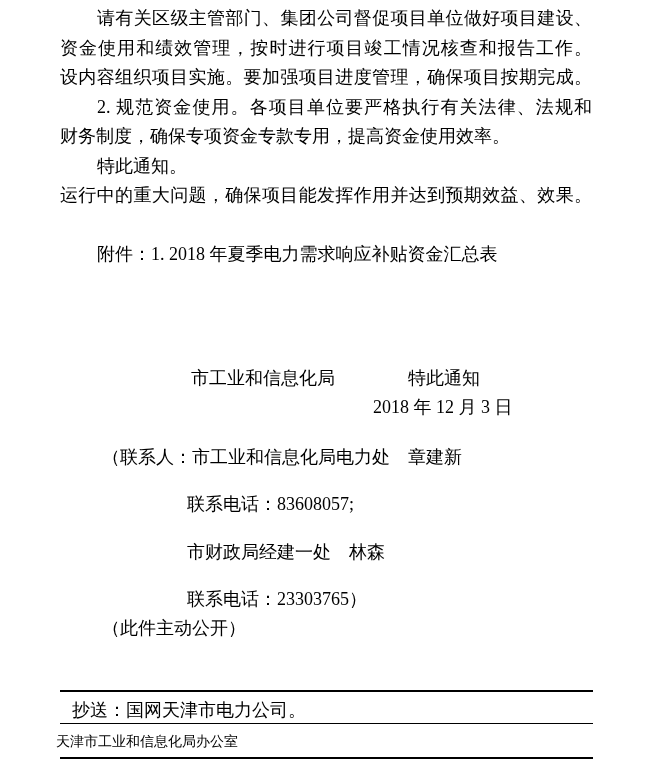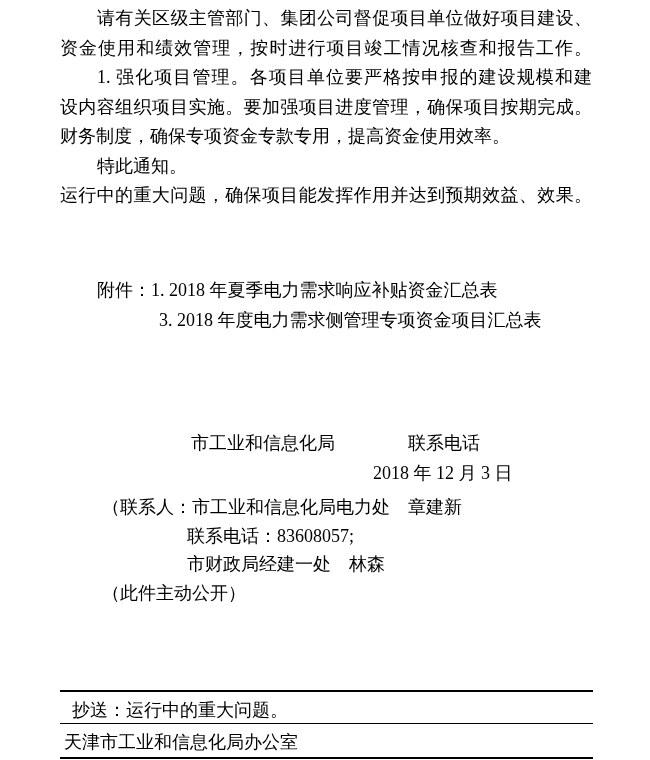--- a/index.html
+++ b/index.html
@@ -21,89 +21,89 @@
     left: 60px; top: 4px;
     width: 532px;
     font-size: 18px;
     line-height: 29.5px;
   }
   .line { white-space: nowrap; }
   .bline { text-align: justify; }
   .bline.full { text-align-last: justify; }
   .indent { text-indent: 37px; }
   .blank { height: 29.5px; }
-  .attach-first { padding-left: 37px; margin-top: 36px; }
+  .attach-first { padding-left: 37px; }
   .attach-sub { padding-left: 99px; }
   .sig-line { position: relative; height: 29.5px; margin-top: 94px; }
   .sig-left { position: absolute; left: 131px; top: 0; }
   .sig-right { position: absolute; left: 348px; top: 0; }
   .date-line { padding-left: 313px; }
   .contact { line-height: 28.5px; }
-  .contact-first { margin-top: 5px; padding-left: 42px; }
-  .contact-inner { padding-left: 127px; }
+  .contact-first { margin-top: 20px; padding-left: 42px; }
+  .contact-inner { padding-left: 127px; margin-top: 19px; }
   .disclosure { padding-left: 42px; }
   
   .rule {
     position: absolute;
     left: 60px; width: 533px;
     background: #000000;
   }
   .rule-thick { height: 2px; }
   .rule-thin { height: 1px; }
   .rule-1 { top: 690px; }
   .rule-2 { top: 723px; }
   .rule-3 { top: 757px; }
   .cc-line {
     position: absolute;
     left: 72px; top: 696px;
     font-size: 18px; line-height: 28px;
     white-space: nowrap;
   }
   .print-line {
     position: absolute;
-    left: 64px; right: 70px; top: 728px;
-    font-size: 18px; line-height: 28px;
+    left: 56px; right: 70px; top: 728px;
+    font-size: 14px; line-height: 28px;
     display: flex;
     justify-content: space-between;
     white-space: nowrap;
     align-items: center;
   }
 </style>
 </head>
 <body>
 
 <div class="page">
 
   <div class="flow">
     <div class="line bline full indent">请有关区级主管部门、集团公司督促项目单位做好项目建设、</div>
     <div class="line bline full">资金使用和绩效管理，按时进行项目竣工情况核查和报告工作。</div>
-    <div class="line bline full indent">1. 强化项目管理。各项目单位要严格按申报的建设规模和建</div>
     <div class="line bline full">设内容组织项目实施。要加强项目进度管理，确保项目按期完成。</div>
+    <div class="line bline full indent">2. 规范资金使用。各项目单位要严格执行有关法律、法规和</div>
     <div class="line bline">财务制度，确保专项资金专款专用，提高资金使用效率。</div>
     <div class="line bline indent">特此通知。</div>
     <div class="line bline full">运行中的重大问题，确保项目能发挥作用并达到预期效益、效果。</div>
 
     <div class="blank"></div>
 
     <div class="line attach-first">附件：1. 2018 年夏季电力需求响应补贴资金汇总表</div>
-    <div class="line attach-sub">3. 2018 年度电力需求侧管理专项资金项目汇总表</div>
 
     <div class="sig-line">
       <span class="sig-left">市工业和信息化局</span>
-      <span class="sig-right">联系电话</span>
+      <span class="sig-right">特此通知</span>
     </div>
     <div class="line date-line">2018 年 12 月 3 日</div>
 
     <div class="line contact contact-first">（联系人：市工业和信息化局电力处　章建新</div>
     <div class="line contact contact-inner">联系电话：83608057;</div>
     <div class="line contact contact-inner">市财政局经建一处　林森</div>
+    <div class="line contact contact-inner">联系电话：23303765）</div>
     <div class="line contact disclosure">（此件主动公开）</div>
   </div>
 
   <div class="rule rule-thick rule-1"></div>
-  <div class="cc-line">抄送：运行中的重大问题。</div>
+  <div class="cc-line">抄送：国网天津市电力公司。</div>
   <div class="rule rule-thin rule-2"></div>
   <div class="print-line">
     <span>天津市工业和信息化局办公室</span>
   </div>
   <div class="rule rule-thick rule-3"></div>
 
 </div>
 
 </body></html>

